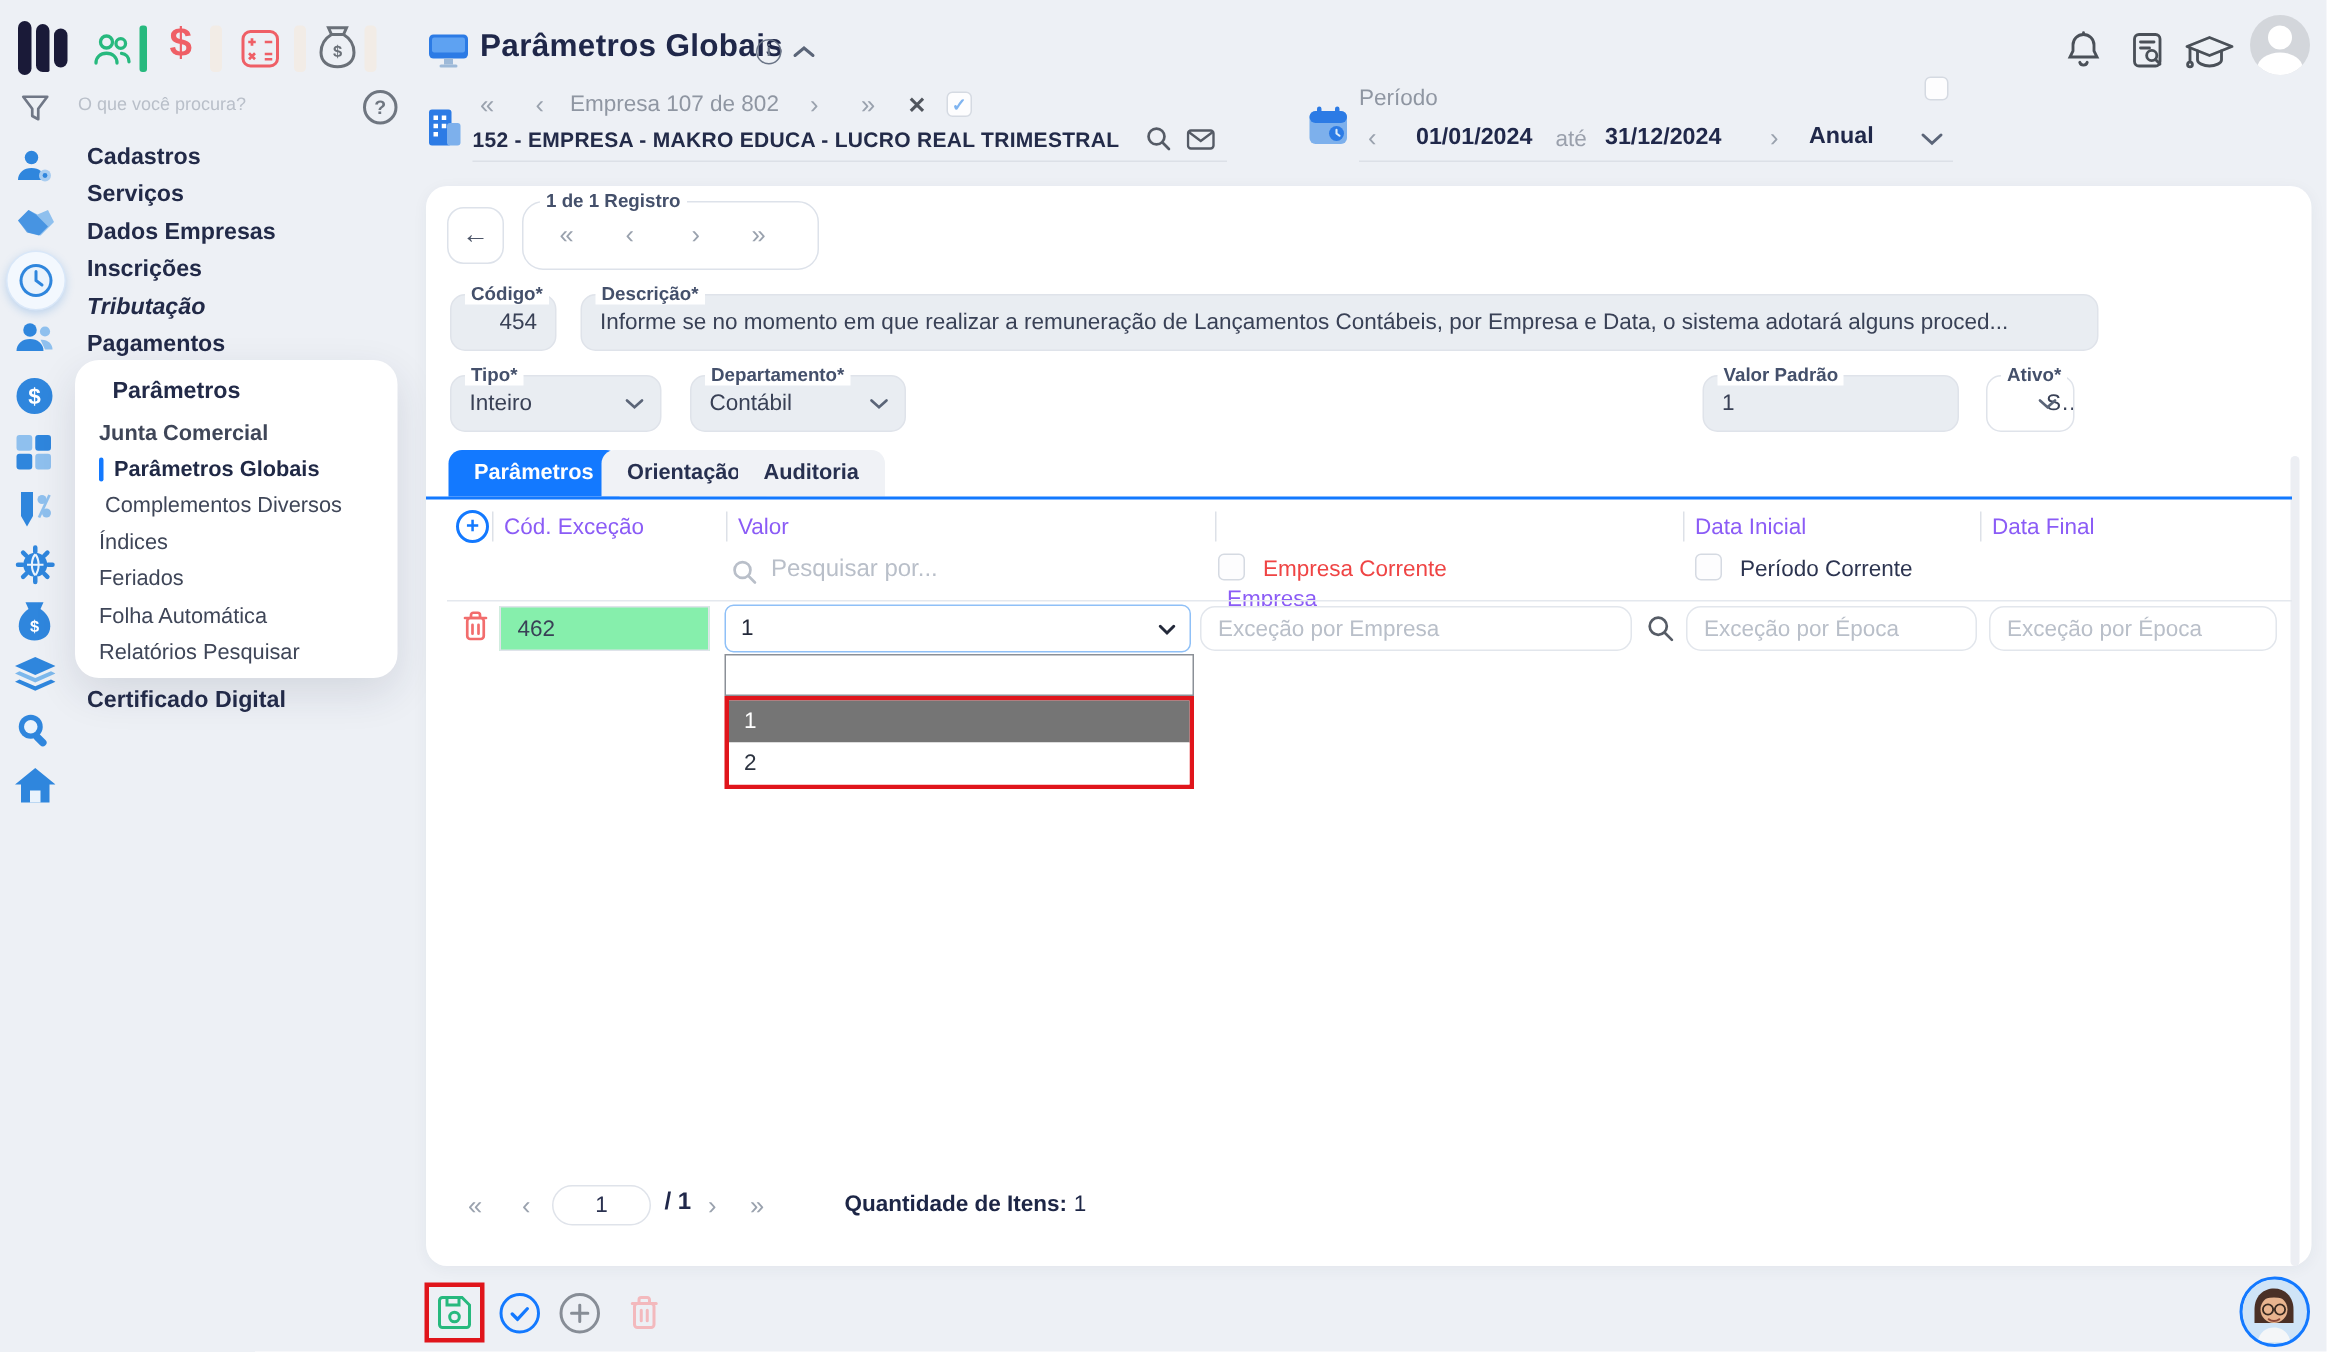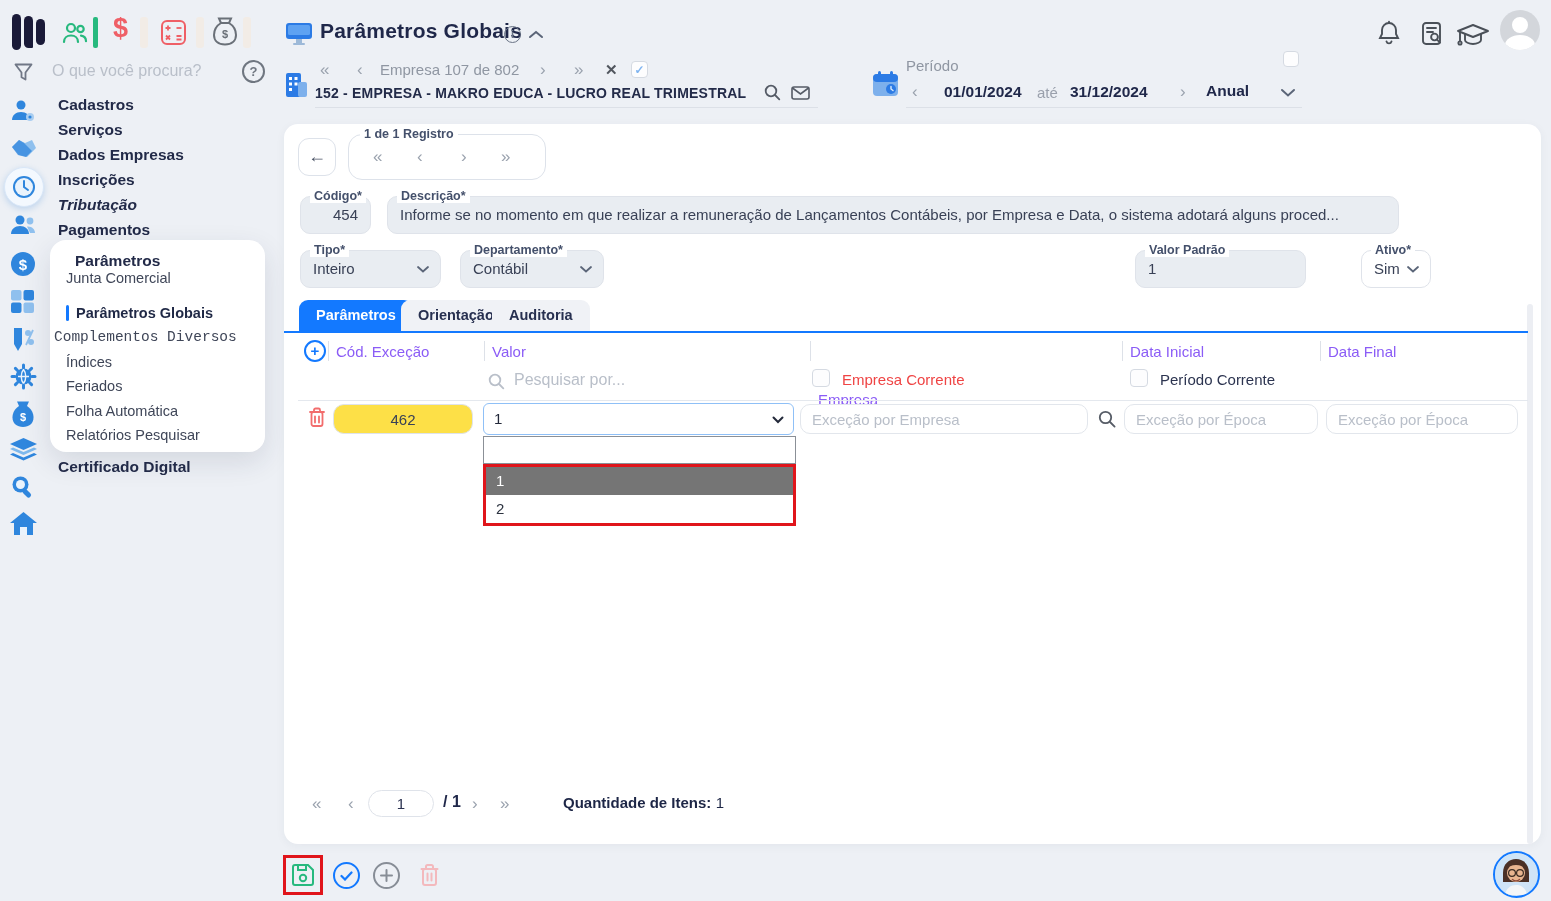--- a/index.html
+++ b/index.html
@@ -19,21 +19,21 @@
   .pale-div { background:#f2ece6; border-radius:3px; }
   .dollar-glyph { font-size:27px; font-weight:bold; color:#ef5f66; }
   .page-title { font-size:21px; font-weight:bold; color:#1f2749; letter-spacing:.2px; }
   .info-circ { width:17px; height:17px; border:1.5px solid #6a7486; border-radius:50%;
     font-size:11px; color:#6a7486; text-align:center; line-height:14px; font-weight:bold; }
   .avatar-top { width:40px; height:40px; border-radius:50%; background:#d3d6db; overflow:hidden; }
   .avatar-top .head { position:absolute; left:12px; top:7px; width:16px; height:16px; border-radius:50%; background:#fff; }
   .avatar-top .body { position:absolute; left:5px; top:25px; width:30px; height:20px; border-radius:50% 50% 0 0; background:#fff; }
 
   
-  .search-input { background:transparent; border:none; outline:none; font-size:16px;
+  .search-input { background:transparent; border:none; outline:none; font-size:12px;
     font-family:"Liberation Sans",sans-serif; color:#8b5cf6; width:180px; }
   .search-input::placeholder { color:#b9bfc9; }
   .help-circ { width:23px; height:23px; border:2px solid #6f7680; border-radius:50%;
     font-size:13px; font-weight:bold; color:#6f7680; text-align:center; line-height:19px; }
   .menu-item { font-size:15.5px; font-weight:bold; color:#222a48; cursor:default; }
   .rail-ico { width:26px; text-align:center; }
   .clock-ring { width:40px; height:40px; background:#f3f8fe; border:1px solid #d9e7f8;
     border-radius:50%; box-shadow:0 2px 6px rgba(47,127,214,.25); display:flex; align-items:center; justify-content:center; }
   .submenu { background:#fff; border-radius:16px; box-shadow:0 10px 28px rgba(30,40,70,.12); }
   .submenu-title { font-size:15.5px; font-weight:bold; color:#222a48; }
@@ -84,21 +84,21 @@
     font-size:15px; line-height:18px; text-align:center; font-weight:bold; cursor:pointer; }
 
   .ghost-input { border:none; outline:none; background:transparent; font-size:16px;
     font-family:"Liberation Sans",sans-serif; color:#3c4254; width:220px; }
   .ghost-input::placeholder { color:#b9bfc9; }
 
   .row-input { position:absolute; height:30px; border:1.5px solid #e2e6ec; border-radius:10px;
     background:#fff; font-size:15px; color:#394156; padding:0 11px;
     font-family:"Liberation Sans",sans-serif; outline:none; }
   .row-input::placeholder { color:#b9bfc9; }
-  .row-input.gray { background:#fde047; border-color:#dfe3ea; border-radius:11px;text-align:center; }
+  .row-input.gray { background:#86efac; border-color:#dfe3ea; border-radius:0; }
 
   .valor-select { position:absolute; left:199px; top:279px; width:311px; height:32px;
     border:1.5px solid #8fc0f7; border-radius:6px; background:#fff; cursor:pointer; }
   .valor-select .val { font-size:15px; color:#23293a; line-height:29px; padding-left:10px; }
   .valor-select .schev { position:absolute; right:9px; top:12px; }
 
   .dropdown { position:absolute; left:199px; top:312px; width:313px; z-index:5; }
   .opt-empty { height:29px; background:#fff; border:1px solid #8b9097; }
   .opt-highlight-box { border:3px solid #e0151b; }
   .opt { height:28px; line-height:28px; padding-left:10px; font-size:15px; background:#fff; color:#2c3340; cursor:pointer; }
@@ -330,28 +330,28 @@
 
 <div class="abs menu-item" style="left:58px; top:96px;">Cadastros</div>
 <div class="abs menu-item" style="left:58px; top:121px;">Serviços</div>
 <div class="abs menu-item" style="left:58px; top:146px;">Dados Empresas</div>
 <div class="abs menu-item" style="left:58px; top:171px;">Inscrições</div>
 <div class="abs menu-item" style="left:58px; top:196px;font-style:italic;">Tributação</div>
 <div class="abs menu-item" style="left:58px; top:221px;">Pagamentos</div>
 
 <div class="abs submenu" style="left:50px; top:240px; width:215px; height:212px;">
   <div class="abs submenu-title" style="left:25px; top:12px;">Parâmetros</div>
-  <div class="abs submenu-item" style="left:16px; top:30px;">
+  <div class="abs submenu-item" style="left:16px; top:41px;font-weight:bold;">
       <span>Junta Comercial</span>
     </div>
   <div class="abs submenu-item active" style="left:16px; top:65px;">
     <span class="blue-bar"></span>
     <span>Parâmetros Globais</span>
   </div>
-  <div class="abs submenu-item" style="left:4px; top:89px;font-family:Liberation Mono, monospace;">
+  <div class="abs submenu-item" style="left:20px; top:89px;">
       <span>Complementos Diversos</span>
     </div>
   <div class="abs submenu-item" style="left:16px; top:114px;">
       <span>Índices</span>
     </div>
   <div class="abs submenu-item" style="left:16px; top:138px;">
       <span>Feriados</span>
     </div>
   <div class="abs submenu-item" style="left:16px; top:163px;">
       <span>Folha Automática</span>
@@ -467,21 +467,21 @@
     <div class="chev">
         <svg width="14" height="9" viewBox="0 0 14 9">
           <path d="M2 2l5 4.5L12 2" fill="none" stroke="#5b6578" stroke-width="1.8" stroke-linecap="round"></path>
         </svg>
       </div>
   </div>
   <div class="fld gray" style="left:851px; top:126px; width:171px; height:38px;">
     <div class="fld-label">Valor Padrão</div>
     <div class="fld-val">1</div>
   </div>
-  <div class="fld" style="left:1077px; top:126px; width:70px; height:38px;">
+  <div class="fld" style="left:1040px; top:126px; width:59px; height:38px;padding-left:27px;">
     <div class="fld-label">Ativo*</div>
     <div class="fld-val">Sim</div>
     <div class="chev">
         <svg width="14" height="9" viewBox="0 0 14 9">
           <path d="M2 2l5 4.5L12 2" fill="none" stroke="#5b6578" stroke-width="1.8" stroke-linecap="round"></path>
         </svg>
       </div>
   </div>
 
   <div class="tab active" style="left:15px;">Parâmetros</div>

